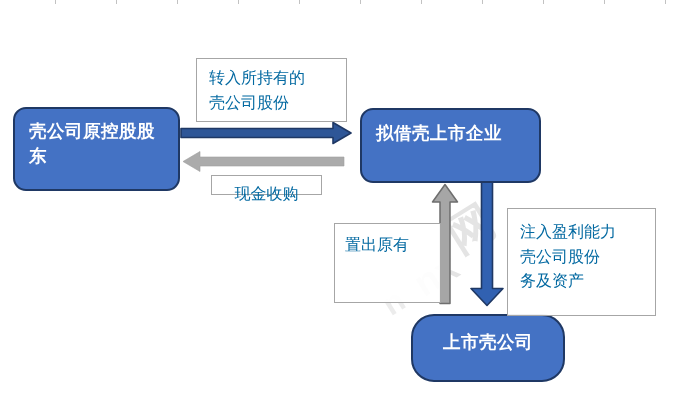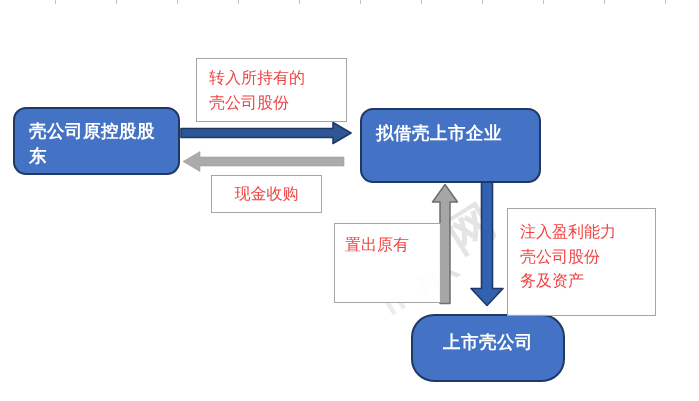--- a/index.html
+++ b/index.html
@@ -11,29 +11,29 @@
 
   
   .wm{position:absolute;color:rgba(120,120,120,.20);font-weight:700;
       transform:rotate(-32deg);pointer-events:none;user-select:none;}
 
   
   .node{position:absolute;box-sizing:border-box;background:#4472C4;border:2.5px solid #1F3864;
         border-radius:13px;color:#fff;font-weight:700;font-size:17.5px;line-height:25px;
         letter-spacing:.5px;}
   .node .txt{display:block;}
-  .node-left{left:13px;top:107px;width:167px;height:68px;padding:10px 22px 0 14px;}
+  .node-left{left:13px;top:107px;width:167px;height:84px;padding:10px 22px 0 14px;}
   .node-right{left:360px;top:108px;width:181px;height:75px;padding:11px 8px 0 14px;}
   .node-bottom{left:411px;top:314px;width:154px;height:68px;padding:14px 0 0 0;text-align:center;border-radius:23px;}
 
   
   .lbl{position:absolute;box-sizing:border-box;background:rgba(255,255,255,.92);
-       border:1px solid #A6A6A6;color:#ef4444;font-size:16px;line-height:25px;}
+       border:1px solid #A6A6A6;color:#0369a1;font-size:16px;line-height:25px;}
   .lbl-transfer{left:196px;top:58px;width:151px;height:64px;padding:6px 0 0 12px;}
-  .lbl-cash{left:211px;top:175px;width:111px;height:38px;padding:5px 0 0 0;text-align:center;}
+  .lbl-cash{left:211px;top:175px;width:111px;height:20px;padding:5px 0 0 0;text-align:center;}
   .lbl-divest{left:334px;top:223px;width:107px;height:80px;padding:8px 0 0 10px;}
   .lbl-inject{left:507px;top:188px;width:149px;height:108px;padding:11px 0 0 12px;line-height:24.5px;margin-top:20px;}
 
   .arrow-layer{position:absolute;left:0;top:0;width:699px;height:401px;}
 </style>
 </head>
 <body>
 
 <div class="canvas">
 

